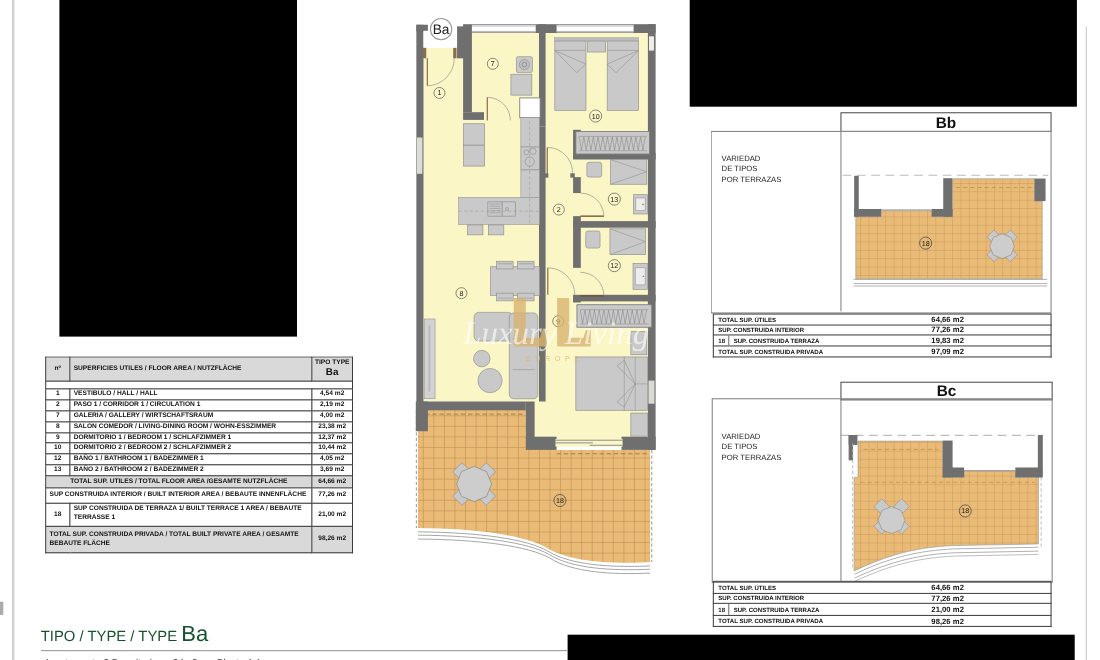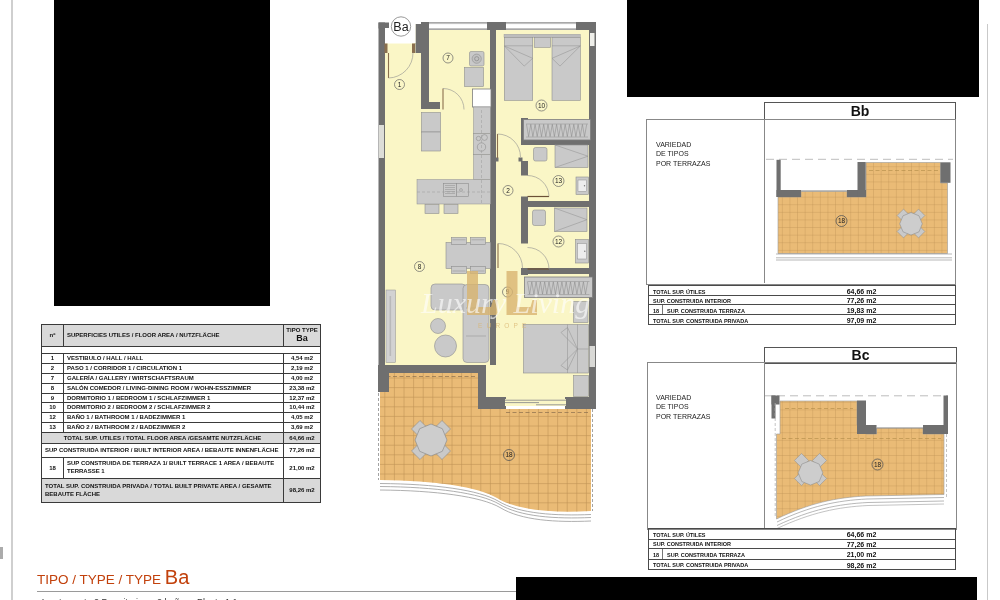--- a/index.html
+++ b/index.html
@@ -566,17 +566,17 @@
   <span class="lab">18</span>
     <span style="position:absolute;left:13px;top:0;width:1px;height:100%;background:#777;"></span>
     <span class="lab" style="left:18px;">SUP. CONSTRUIDA  TERRAZA</span>
     <span class="val" style="left:160px;width:105px;">21,00 m2</span>
   </div>
 <div class="srow" style="left:648px;top:559.8px;width:306px;height:9.6px;">
   <span class="lab">TOTAL SUP. CONSTRUIDA PRIVADA</span>
     <span class="val" style="left:160px;width:105px;">98,26 m2</span>
   </div>
 
-<div class="abs" style="left:37px;top:566px;font-size:13.5px;color:#c2410c;">TIPO / TYPE / TYPE <span style="font-size:20px;">Ba</span></div>
+<div class="abs" style="left:37px;top:566px;font-size:13.5px;color:#14532d;">TIPO / TYPE / TYPE <span style="font-size:20px;">Ba</span></div>
 
 <div class="abs" style="left:37px;top:591px;width:479px;height:1px;background:#9a9a9a;"></div>
 
 <div class="abs" style="left:40px;top:597px;font-size:9px;color:#333;">Apartamento  2 Dormitorios y 2 baños - Planta 1 1</div>
 
 </body></html>

